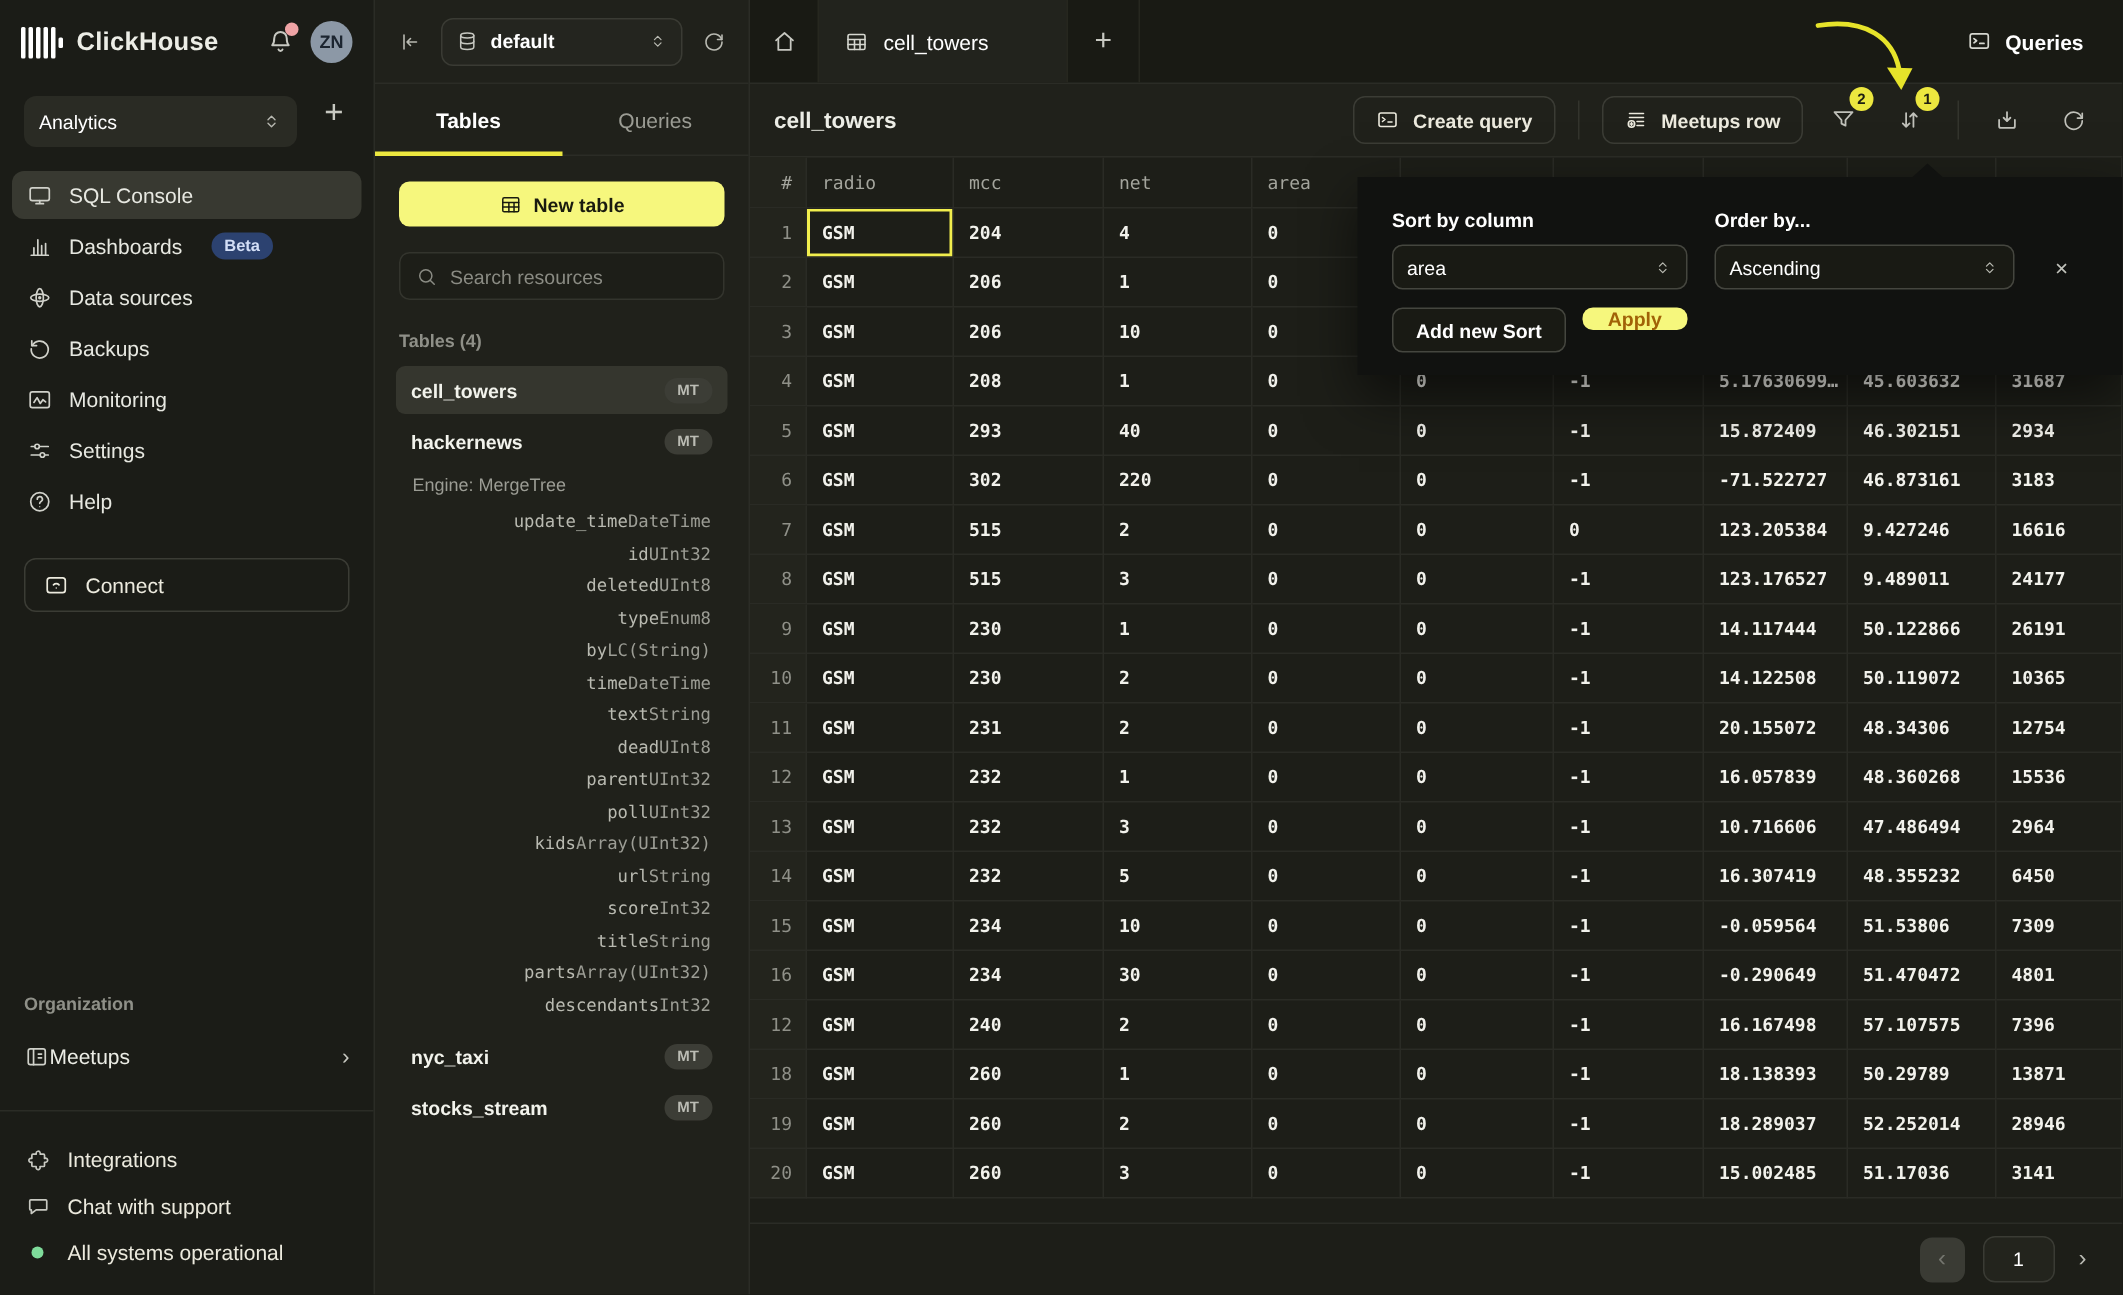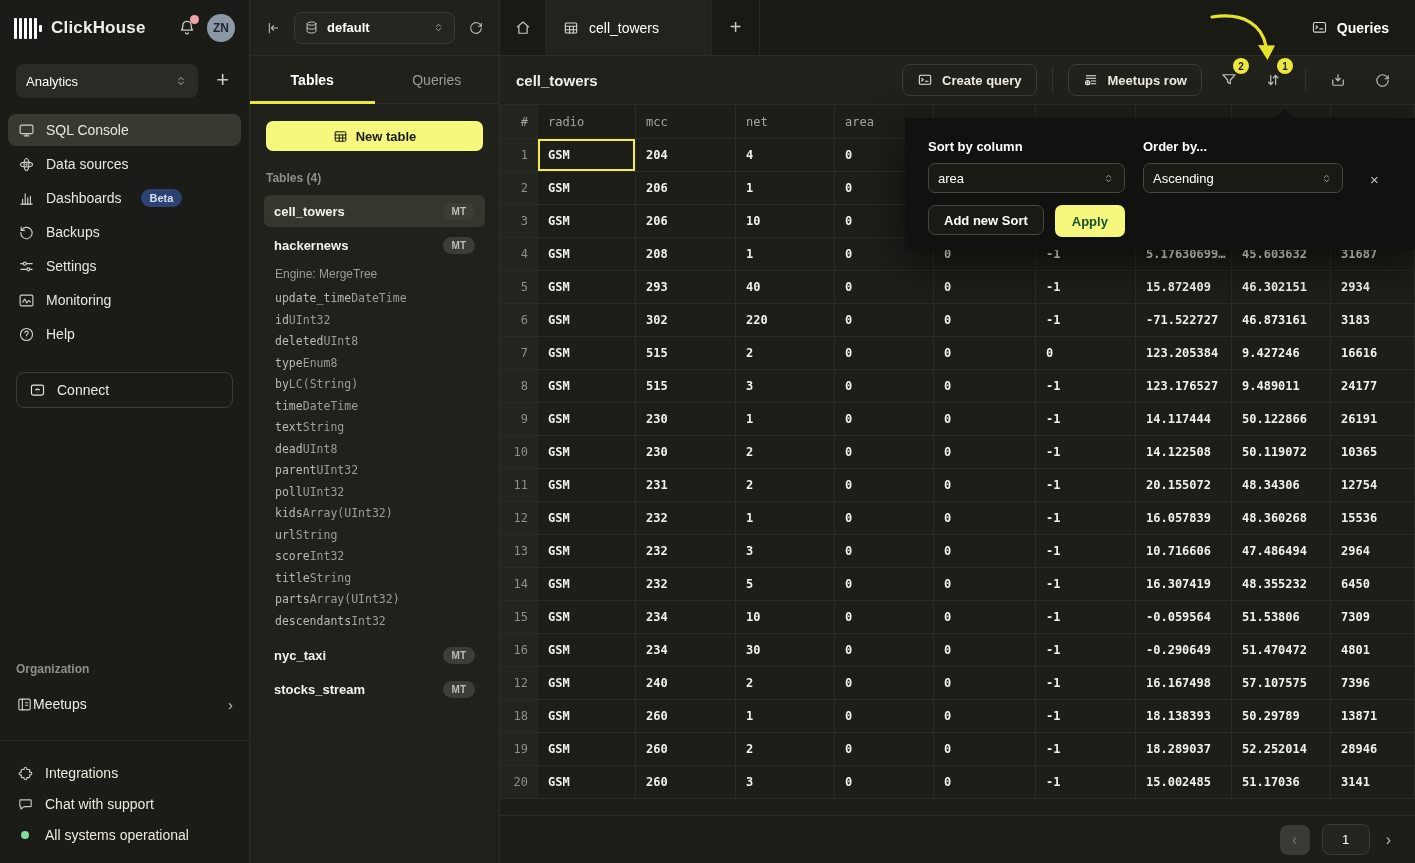--- a/index.html
+++ b/index.html
@@ -17,21 +17,21 @@
   .sidebar{width:250px;flex:none;display:flex;flex-direction:column;background:var(--bg);border-right:1px solid var(--panel-line);}
   .sb-header{height:56px;display:flex;align-items:center;padding:0 14px;}
   .logo-bars{display:flex;align-items:center;gap:2px;height:22px;}
   .logo-bars span{width:3px;height:21px;background:#fff;border-radius:1px;}
   .logo-bars span.short{height:7px;}
   .brand{font-size:17px;font-weight:bold;margin-left:9px;letter-spacing:.2px;}
   .sb-header .sp{flex:1;}
   .bell{position:relative;color:#c7c8c1;margin-right:10px;}
   .bell .dot{position:absolute;top:-3px;right:-2px;width:9px;height:9px;border-radius:50%;background:#efa3a5;}
   .avatar{width:28px;height:28px;border-radius:50%;background:#8c98a6;color:#1c2530;font-size:12px;font-weight:bold;display:flex;align-items:center;justify-content:center;}
-  .ws-row{display:flex;align-items:center;gap:14px;padding:8px 16px 14px;}
+  .ws-row{display:flex;gap:14px;padding:8px 16px 14px;}
   .ws-select{flex:1;height:34px;background:#2a2b24;border-radius:8px;display:flex;align-items:center;justify-content:space-between;padding:0 10px;font-size:13px;color:#fff;}
   .ws-select .chev{color:#b7b8b0;}
   .plus-btn{color:#c7c8c1;font-size:22px;line-height:1;padding:0 4px 2px;}
   .nav{display:flex;flex-direction:column;gap:2px;padding:2px 8px;}
   .nav-item{height:32px;border-radius:8px;display:flex;align-items:center;gap:11px;padding:0 10px;font-size:14px;color:#e7e8e1;}
   .nav-item.active{background:#383931;}
   .nav-item .nicon{color:#d0d1ca;display:flex;}
   .badge-beta{margin-left:8px;background:var(--beta);color:#d3dff7;font-size:11px;font-weight:bold;padding:3px 9px;border-radius:10px;}
   .connect-wrap{padding:20px 16px 0;}
   .connect-btn{height:36px;border:1px solid #3b3c35;border-radius:8px;display:flex;align-items:center;gap:11px;padding:0 12px;font-size:14px;color:#eceade;}
@@ -60,21 +60,21 @@
   .new-table-btn{width:100%;height:30px;background:var(--accent);color:#191a0f;border:none;border-radius:7px;display:flex;align-items:center;justify-content:center;gap:8px;font-size:13px;font-weight:bold;font-family:inherit;}
   .search-box{margin-top:17px;height:32px;border:1px solid #33342d;background:#1d1e18;border-radius:7px;display:flex;align-items:center;gap:8px;padding:0 10px;color:#8a8b83;}
   .search-box input{flex:1;background:transparent;border:none;outline:none;color:#c9cac2;font-size:13px;font-family:inherit;}
   .search-box input::placeholder{color:#8a8b83;}
   .section-label{margin:20px 0 10px;font-size:12px;font-weight:bold;color:var(--muted2);}
   .tbl-item{height:32px;display:flex;align-items:center;justify-content:space-between;padding:0 10px;border-radius:6px;font-size:13px;font-weight:bold;color:#f2f3ec;margin:2px -2px;}
   .tbl-item.selected{background:#35362e;}
   .mt-badge{background:#3c3d36;color:#bbbcb4;font-size:10px;font-weight:bold;padding:3px 9px;border-radius:10px;}
   .engine-label{color:var(--muted);font-size:12px;padding:4px 0 6px 9px;}
   .schema{padding:4px 9px 10px;font-family:"DejaVu Sans Mono",monospace;font-size:11.5px;display:flex;flex-direction:column;gap:7.5px;}
-  .schema-row{display:flex;justify-content:flex-start;}
+  .schema-row{display:flex;justify-content:flex-end;}
   .schema-name{color:#b9bab1;}
   .schema-type{color:#9c9d95;}
 
   
   .main{flex:1;position:relative;display:flex;flex-direction:column;background:var(--bg3);}
   .tabstrip{height:56px;flex:none;background:var(--strip);display:flex;align-items:stretch;border-bottom:1px solid var(--panel-line);}
   .home-cell{width:46px;display:flex;align-items:center;justify-content:center;color:#c7c8c1;border-right:1px solid #26271f;}
   .main-tab{width:166px;background:#22231d;display:flex;align-items:center;gap:10px;padding:0 17px;color:#fff;font-size:14px;border-right:1px solid #26271f;}
   .main-tab .nicon{color:#d6d7d0;}
   .newtab-cell{width:48px;display:flex;align-items:center;justify-content:center;color:#c7c8c1;font-size:20px;border-right:1px solid #26271f;}
@@ -108,21 +108,21 @@
   .popup-caret{position:absolute;left:775px;top:109px;width:0;height:0;border-left:10px solid transparent;border-right:10px solid transparent;border-bottom:9px solid #111210;z-index:41;}
   .popup-row1{display:flex;align-items:flex-end;}
   .pgroup1{width:197px;margin-right:18px;}
   .pgroup2{width:200px;}
   .popup-label{font-size:13px;font-weight:bold;color:#fff;margin-bottom:9px;}
   .sel-box{height:30px;background:#191a14;border:1px solid #45463f;border-radius:7px;display:flex;align-items:center;justify-content:space-between;padding:0 9px;font-size:13px;color:#fff;}
   .sel-box .chev{color:#b7b8b0;}
   .close-x{margin-left:27px;margin-bottom:6px;color:#c0c1ba;font-size:15px;line-height:1;}
   .popup-row2{display:flex;gap:11px;margin-top:12px;}
   .add-sort-btn{height:30px;border:1px solid #45463f;border-radius:7px;background:#191a14;color:#fff;font-size:13px;font-weight:bold;padding:0 15px;font-family:inherit;}
-  .apply-btn{height:32px;border:none;border-radius:7px;background:var(--accent);color:#14532d;font-size:13px;font-weight:bold;padding:0 17px;font-family:inherit;}
+  .apply-btn{height:15px;border:none;border-radius:7px;background:var(--accent);color:#a16207;font-size:13px;font-weight:bold;padding:0 17px;font-family:inherit;}
 
   .annot-arrow{position:absolute;left:690px;top:2px;width:140px;height:70px;z-index:60;pointer-events:none;}
 </style>
 </head>
 <body>
 
 <aside class="sidebar">
   <div class="sb-header">
     <span class="logo-bars">
         <span></span>
@@ -162,64 +162,64 @@
           <svg class="ic" width="17" height="17" viewBox="0 0 24 24">
             <rect x="3" y="4.5" width="18" height="12" rx="2"></rect>
             <path d="M12 16.5v3M8.5 19.5h7"></path>
           </svg>
         </span>
         <span class="nlabel">SQL Console</span>
       </div>
       <div class="nav-item">
         <span class="nicon">
           <svg class="ic" width="17" height="17" viewBox="0 0 24 24">
+            <path d="M4 20h16"></path>
+            <path d="M6.5 20v-7M10.2 20V5.5M13.8 20v-9M17.5 20V9"></path>
+          </svg>
+        </span>
+        <span class="nlabel">Dashboards</span>
+        <span class="badge-beta">Beta</span>
+      </div>
+      <div class="nav-item">
+        <span class="nicon">
+          <svg class="ic" width="17" height="17" viewBox="0 0 24 24">
             <ellipse cx="12" cy="12" rx="8.5" ry="3.4"></ellipse>
             <ellipse cx="12" cy="12" rx="3.4" ry="8.5"></ellipse>
             <circle cx="12" cy="12" r="1.6" fill="currentColor" stroke="none"></circle>
           </svg>
         </span>
         <span class="nlabel">Data sources</span>
       </div>
       <div class="nav-item">
         <span class="nicon">
           <svg class="ic" width="17" height="17" viewBox="0 0 24 24">
-            <path d="M4 20h16"></path>
-            <path d="M6.5 20v-7M10.2 20V5.5M13.8 20v-9M17.5 20V9"></path>
-          </svg>
-        </span>
-        <span class="nlabel">Dashboards</span>
-        <span class="badge-beta">Beta</span>
-      </div>
-      <div class="nav-item">
-        <span class="nicon">
-          <svg class="ic" width="17" height="17" viewBox="0 0 24 24">
             <path d="M4.5 4.5v4.5H9"></path>
             <path d="M4.9 9A8 8 0 1 1 4 12"></path>
           </svg>
         </span>
         <span class="nlabel">Backups</span>
+      </div>
+      <div class="nav-item">
+        <span class="nicon">
+          <svg class="ic" width="17" height="17" viewBox="0 0 24 24">
+            <rect x="3" y="4.5" width="18" height="15" rx="2"></rect>
+            <path d="M6.5 14.5l3-4.5 3 5.5 2.5-3.5 2.5 2"></path>
+          </svg>
+        </span>
+        <span class="nlabel">Monitoring</span>
       </div>
       <div class="nav-item">
         <span class="nicon">
           <svg class="ic" width="17" height="17" viewBox="0 0 24 24">
             <path d="M4 8h16M4 16h16"></path>
             <circle cx="9.5" cy="8" r="2.1" fill="#1b1c17"></circle>
             <circle cx="14.5" cy="16" r="2.1" fill="#1b1c17"></circle>
           </svg>
         </span>
         <span class="nlabel">Settings</span>
-      </div>
-      <div class="nav-item">
-        <span class="nicon">
-          <svg class="ic" width="17" height="17" viewBox="0 0 24 24">
-            <rect x="3" y="4.5" width="18" height="15" rx="2"></rect>
-            <path d="M6.5 14.5l3-4.5 3 5.5 2.5-3.5 2.5 2"></path>
-          </svg>
-        </span>
-        <span class="nlabel">Monitoring</span>
       </div>
       <div class="nav-item">
         <span class="nicon">
           <svg class="ic" width="17" height="17" viewBox="0 0 24 24">
             <circle cx="12" cy="12" r="8.5"></circle>
             <path d="M9.7 9.6a2.4 2.4 0 1 1 3.5 2.1c-.8.5-1.2 1-1.2 1.8"></path>
             <circle cx="12" cy="16.6" r="0.6" fill="currentColor" stroke="none"></circle>
           </svg>
         </span>
         <span class="nlabel">Help</span>
@@ -322,20 +322,29 @@
     <button class="new-table-btn">
       <span>
           <svg class="ic" width="15" height="15" viewBox="0 0 24 24" style="stroke:#191a0f">
             <rect x="3.5" y="4.5" width="17" height="15" rx="1.5"></rect>
             <path d="M3.5 9.5h17M3.5 14.5h17M10 9.5v10M15.5 9.5v10"></path>
           </svg>
         </span>
       <span>New table</span>
     </button>
 
+    <div class="search-box">
+      <span>
+          <svg class="ic" width="15" height="15" viewBox="0 0 24 24">
+            <circle cx="11" cy="11" r="6.5"></circle>
+            <path d="M15.9 15.9L20 20"></path>
+          </svg>
+        </span>
+      <input placeholder="Search resources" style="">
+    </div>
 
     <div class="section-label">Tables (4)</div>
     <div>
         <div class="tbl-item selected">
           <span class="tname">cell_towers</span>
           <span class="mt-badge">MT</span>
         </div>
         <div class="tbl-item">
           <span class="tname">hackernews</span>
           <span class="mt-badge">MT</span>

